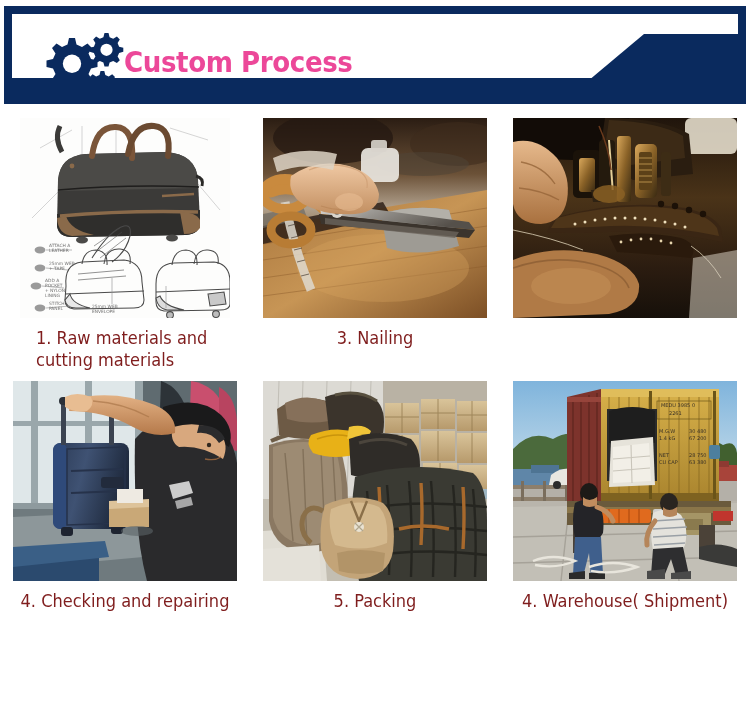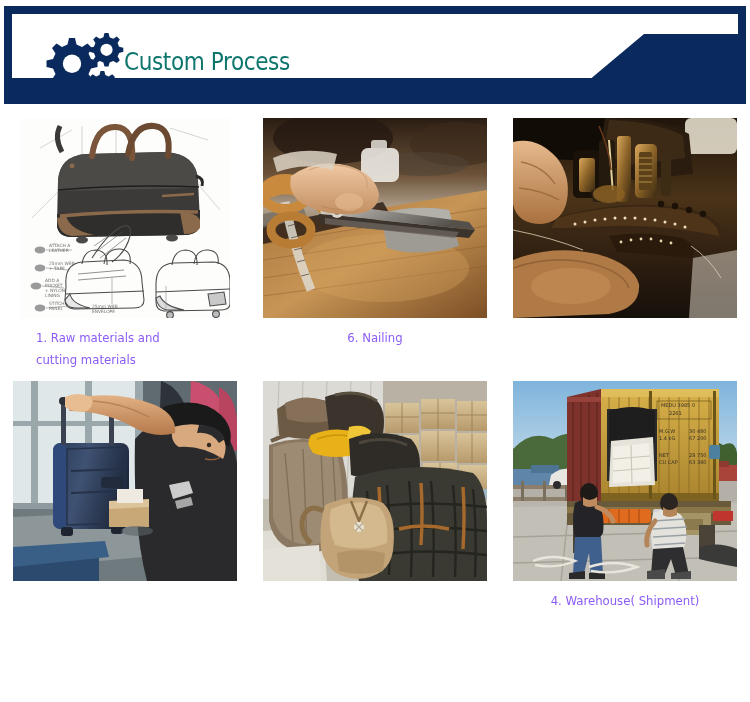--- a/index.html
+++ b/index.html
@@ -64,23 +64,23 @@
     top: 16px;
     width: 88px;
     height: 74px;
   }
   .gear-icon svg { display: block; }
 
   .header-title {
     position: absolute;
     left: 112px;
     top: 27px;
-    font-size: 24px;
-    font-weight: normal;
-    color: #0f766e;
+    font-size: 29px;
+    font-weight: bold;
+    color: #ec4899;
     letter-spacing: -0.4px;
     font-family: "DejaVu Sans", sans-serif;
     font-stretch: condensed;
     white-space: nowrap;
     line-height: 42px;
   }
 
   
   .grid {
     position: absolute;
@@ -99,22 +99,22 @@
   }
   .thumb {
     width: 224px;
     height: 200px;
     overflow: hidden;
     position: relative;
     background: #ffffff;
   }
   .thumb.r1c1 { width: 210px; }
   .caption {
-    font-size: 13px;
-    color: #8b5cf6;
+    font-size: 18px;
+    color: #7f1d1d;
     text-align: center;
     line-height: 22px;
     font-family: "DejaVu Sans", sans-serif;
     font-stretch: condensed;
     margin-top: 9px;
     margin-bottom: 10px;
     width: 230px;
     white-space: pre-line;
   }
   .caption.two-line { text-align: left; padding-left: 26px; width: 204px; }
@@ -295,21 +295,21 @@
           <circle cx="74" cy="94" r="6" fill="#d9d5cd"></circle>
           <circle cx="74" cy="94" r="2.6" fill="#4a443c"></circle>
 
           <path d="M28 58 Q54 40 86 48 Q112 56 116 76 Q116 94 92 96 Q62 98 40 86 Q24 76 28 58 Z" fill="url(#g2skin)"></path>
           <path d="M46 52 Q70 42 94 52 Q106 58 104 70" stroke="#cfa077" stroke-width="1.3" fill="none" opacity="0.8"></path>
           <path d="M58 88 Q76 94 96 90" stroke="#b88457" stroke-width="1.2" fill="none" opacity="0.7"></path>
           <path d="M10 40 Q38 28 74 36 L70 52 Q40 44 14 54 Z" fill="#ddd3c6" opacity="0.85"></path>
           <ellipse cx="86" cy="84" rx="14" ry="9" fill="#e7bd92" opacity="0.6"></ellipse>
         </svg>
       </div>
-      <div class="caption">6. Nailing</div>
+      <div class="caption">3. Nailing</div>
     </div>
 
     <div class="cell">
       <div class="thumb">
         <svg width="224" height="200" viewBox="0 0 224 200">
           <defs>
             <linearGradient id="g3bg" x1="0" y1="0" x2="0" y2="1">
               <stop offset="0" stop-color="#20150c"></stop>
               <stop offset="0.4" stop-color="#4a3318"></stop>
               <stop offset="0.75" stop-color="#2b1c10"></stop>
@@ -463,20 +463,21 @@
 
           <path d="M156 104 L176 100 L180 112 L160 118 Z" fill="#e9e9e9" opacity="0.85"></path>
           <path d="M162 120 L178 116 L180 124 L164 128 Z" fill="#dcdcdc" opacity="0.7"></path>
 
           <rect x="96" y="120" width="40" height="26" fill="#c9a877"></rect>
           <path d="M96 120 L136 118 L136 126 L96 128 Z" fill="#ddc39a"></path>
           <rect x="104" y="108" width="26" height="14" fill="#eeeae2"></rect>
           <ellipse cx="124" cy="150" rx="16" ry="5" fill="#5b6468" opacity="0.6"></ellipse>
         </svg>
       </div>
+      <div class="caption">4. Checking and repairing</div>
     </div>
 
     <div class="cell">
       <div class="thumb">
         <svg width="224" height="200" viewBox="0 0 224 200">
           <defs>
             <linearGradient id="g5box" x1="0" y1="0" x2="0" y2="1">
               <stop offset="0" stop-color="#d9c49a"></stop>
               <stop offset="1" stop-color="#b79a6c"></stop>
             </linearGradient>
@@ -545,20 +546,21 @@
           <path d="M68 128 Q94 116 116 126 Q126 136 124 162 Q100 172 72 164 Q64 146 68 128 Z" fill="#d4b98e"></path>
           <path d="M74 172 Q96 166 122 172 L120 190 Q96 196 76 190 Z" fill="#b29468"></path>
           <path d="M60 130 Q46 122 40 136 Q36 152 48 162" stroke="#8a6f49" stroke-width="5" fill="none"></path>
           <path d="M88 120 L96 140 L104 120" stroke="#8a6f49" stroke-width="2.4" fill="none"></path>
           <circle cx="96" cy="146" r="5" fill="#e9e2d2"></circle>
           <path d="M92 142 L100 150 M100 142 L92 150" stroke="#b0a68e" stroke-width="1.2"></path>
 
           <path d="M0 168 L56 164 L58 200 L0 200 Z" fill="#e4e1d9"></path>
         </svg>
       </div>
+      <div class="caption">5. Packing</div>
     </div>
 
     <div class="cell">
       <div class="thumb">
         <svg width="224" height="200" viewBox="0 0 224 200">
           <defs>
             <linearGradient id="g6sky" x1="0" y1="0" x2="0" y2="1">
               <stop offset="0" stop-color="#7fb4dc"></stop>
               <stop offset="1" stop-color="#c5dcea"></stop>
             </linearGradient>

